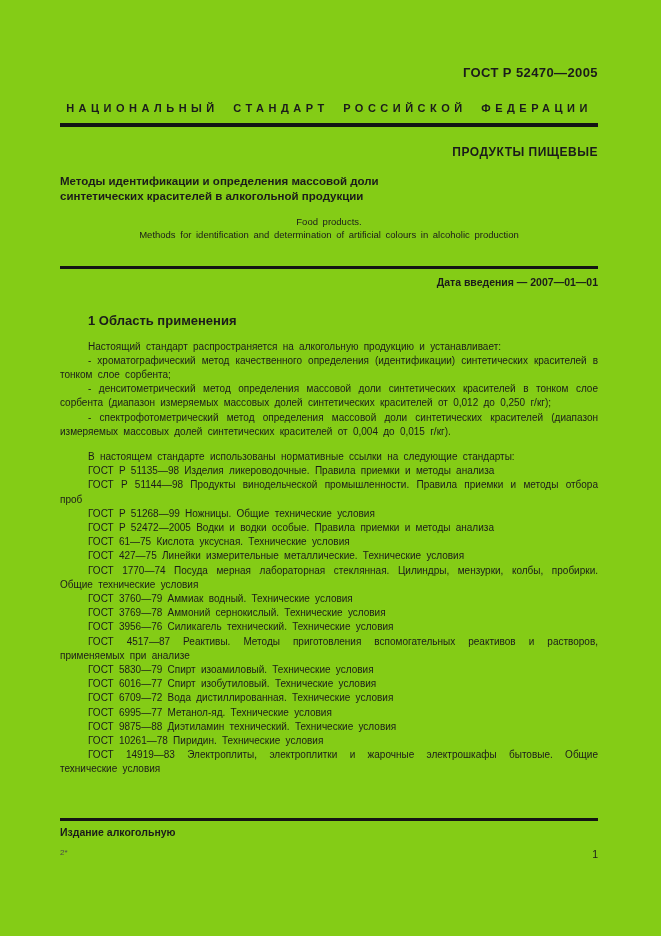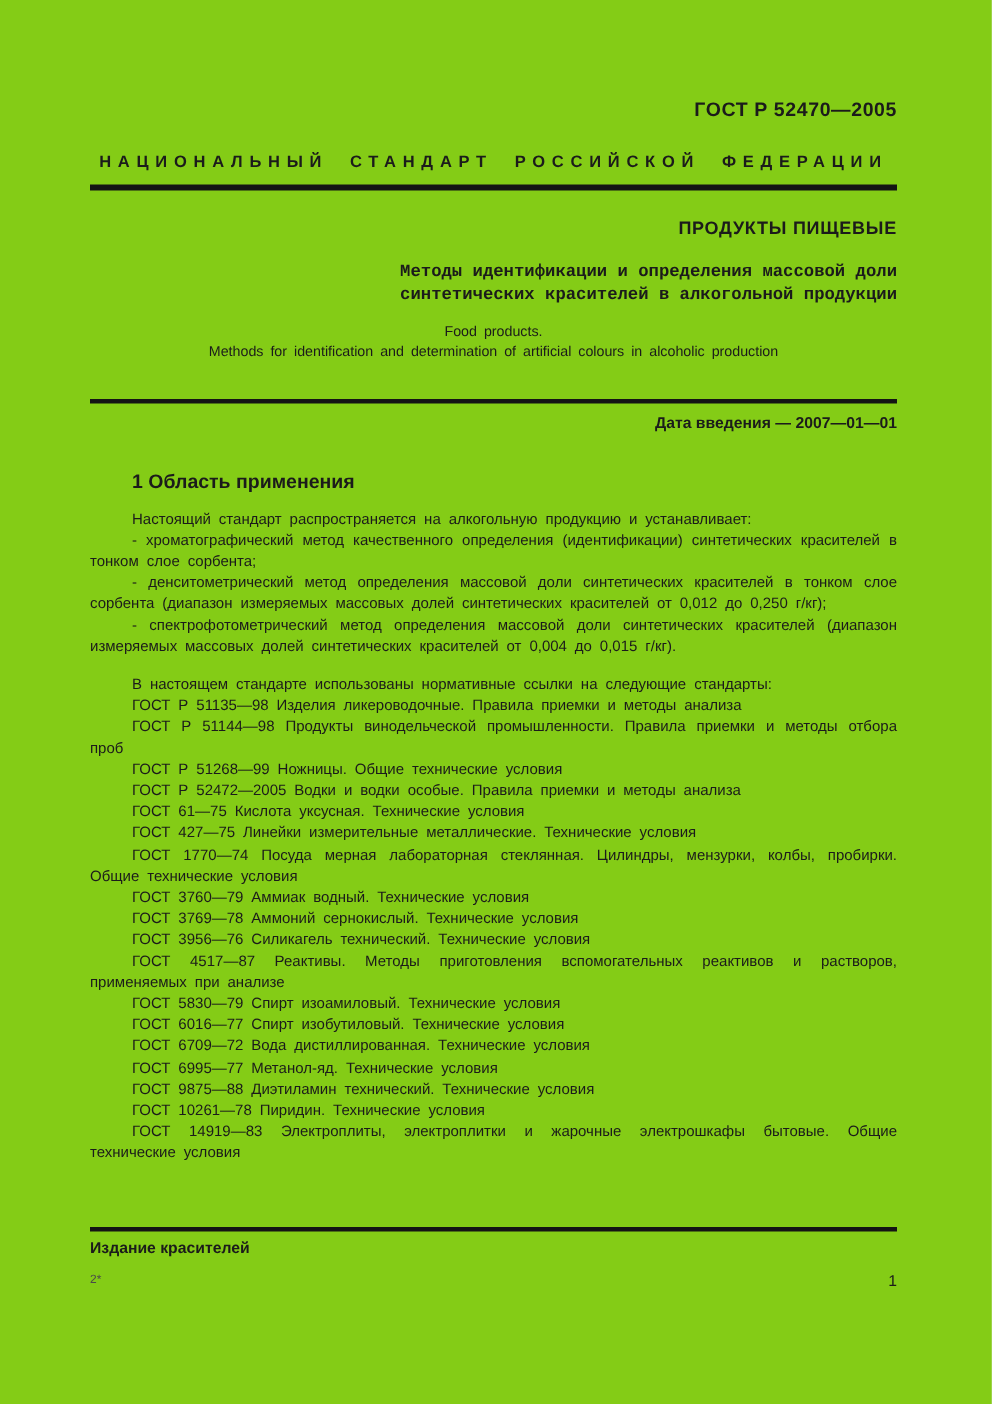--- a/index.html
+++ b/index.html
@@ -46,25 +46,24 @@
   .category {
     margin-top: 19px;
     text-align: right;
     font-weight: bold;
     font-size: 12px;
     line-height: 13px;
     letter-spacing: 0.5px;
   }
   .ru-title {
     margin-top: 15px;
-    text-align: right;
+    text-align: left;
     font-weight: bold;
     font-size: 11.5px;
     line-height: 15px;
-    font-family: Liberation Mono, monospace;
   }
   .en-title {
     margin-top: 11px;
     text-align: center;
     font-size: 9.5px;
     line-height: 13px;
     word-spacing: 2px;
   }
   .effective-date {
     margin-top: 7px;
@@ -177,19 +176,19 @@
           <p class="body-par">ГОСТ 9875—88 Диэтиламин технический. Технические условия</p>
           <p class="body-par">ГОСТ 10261—78 Пиридин. Технические условия</p>
           <p class="body-par">ГОСТ 14919—83 Электроплиты, электроплитки и жарочные электрошкафы бытовые. Общие технические условия</p>
         </div>
     </div>
 
   </div>
 
   <div class="footer">
     <div class="rule rule-footer"></div>
-    <div class="official-edition">Издание красителей</div>
+    <div class="official-edition">Издание алкогольную</div>
     <div class="footer-row">
       <span class="footnote-mark">2*</span>
       <span class="page-number">1</span>
     </div>
   </div>
 </div>
 
 </body></html>

